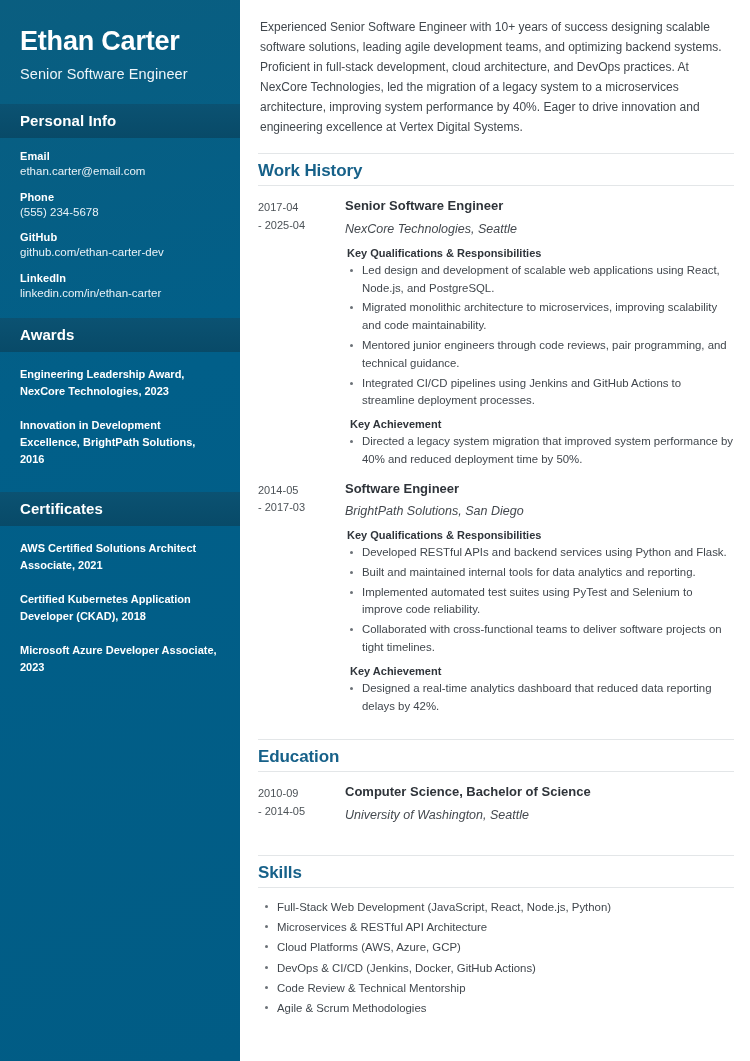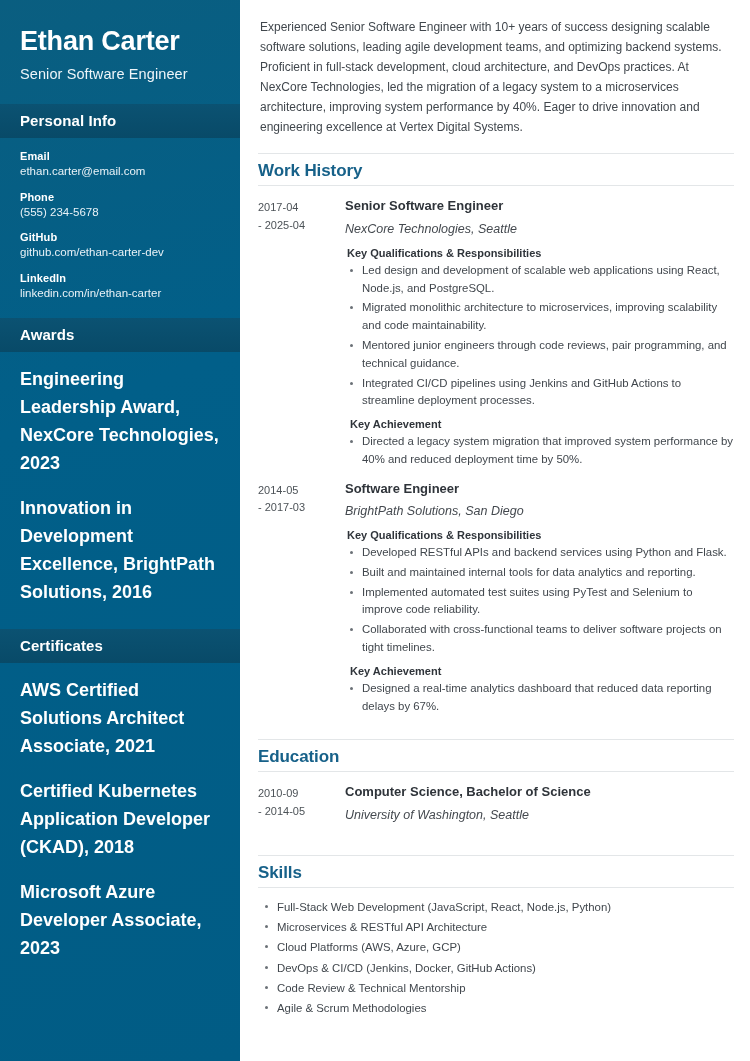--- a/index.html
+++ b/index.html
@@ -57,21 +57,21 @@
     margin-bottom:2px;
     letter-spacing:0.1px;
   }
   .contact-value {
     font-size:11.5px;
     color:#e9f2f7;
     line-height:1.35;
     word-break:break-word;
   }
   .side-entry {
-    font-size:18px;
+    font-size:11px;
     font-weight:bold;
     line-height:1.55;
     color:#ffffff;
     margin-bottom:17px;
   }
   .side-body.awards { padding-top:14px; }
   .side-body.certs  { padding-top:14px; }
 
   
   .main {
@@ -274,21 +274,21 @@
           <div class="entry-org">BrightPath Solutions, San Diego</div>
           <div class="sub-label">Key Qualifications &amp; Responsibilities</div>
           <ul class="bullets">
             <li>Developed RESTful APIs and backend services using Python and Flask.</li>
             <li>Built and maintained internal tools for data analytics and reporting.</li>
             <li>Implemented automated test suites using PyTest and Selenium to improve code reliability.</li>
             <li>Collaborated with cross-functional teams to deliver software projects on tight timelines.</li>
           </ul>
           <div class="sub-label achievement">Key Achievement</div>
           <ul class="bullets">
-            <li>Designed a real-time analytics dashboard that reduced data reporting delays by 67%.</li>
+            <li>Designed a real-time analytics dashboard that reduced data reporting delays by 42%.</li>
           </ul>
         </div>
       </div>
     </section>
 
     <section class="section">
       <div class="sec-rule-top"></div>
       <div class="sec-title">Education</div>
       <div class="sec-rule-bottom"></div>
 

